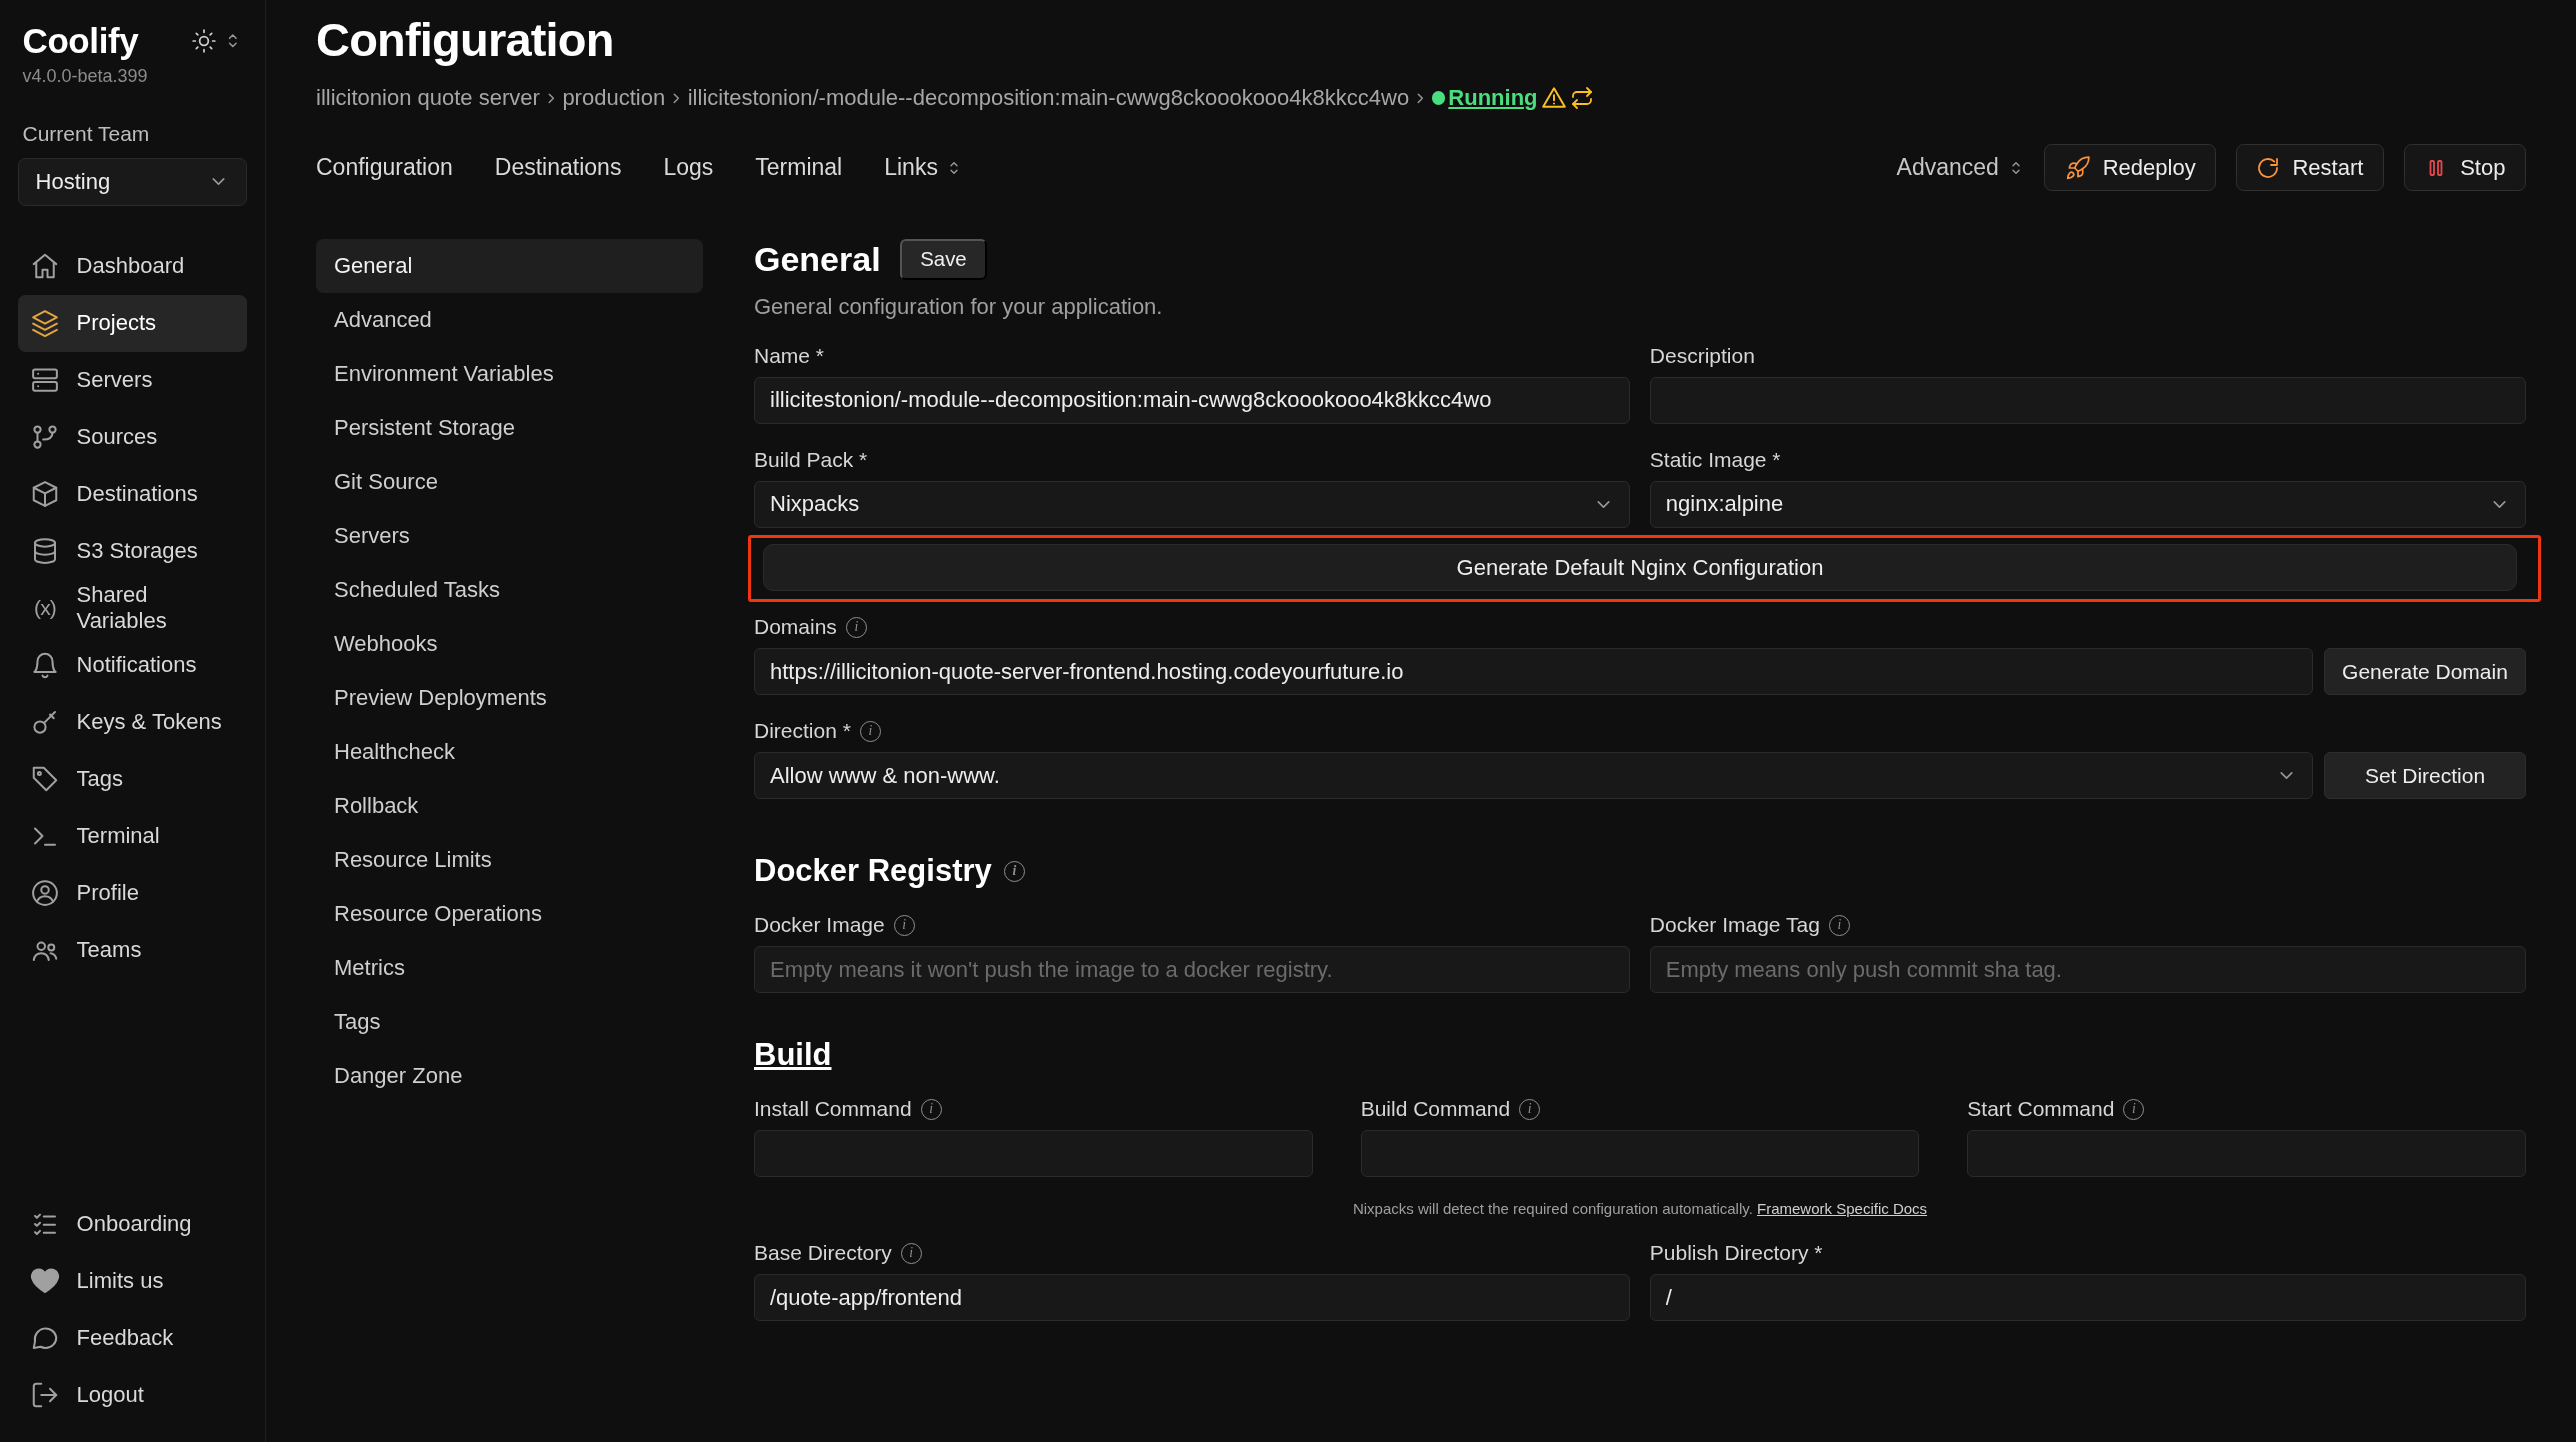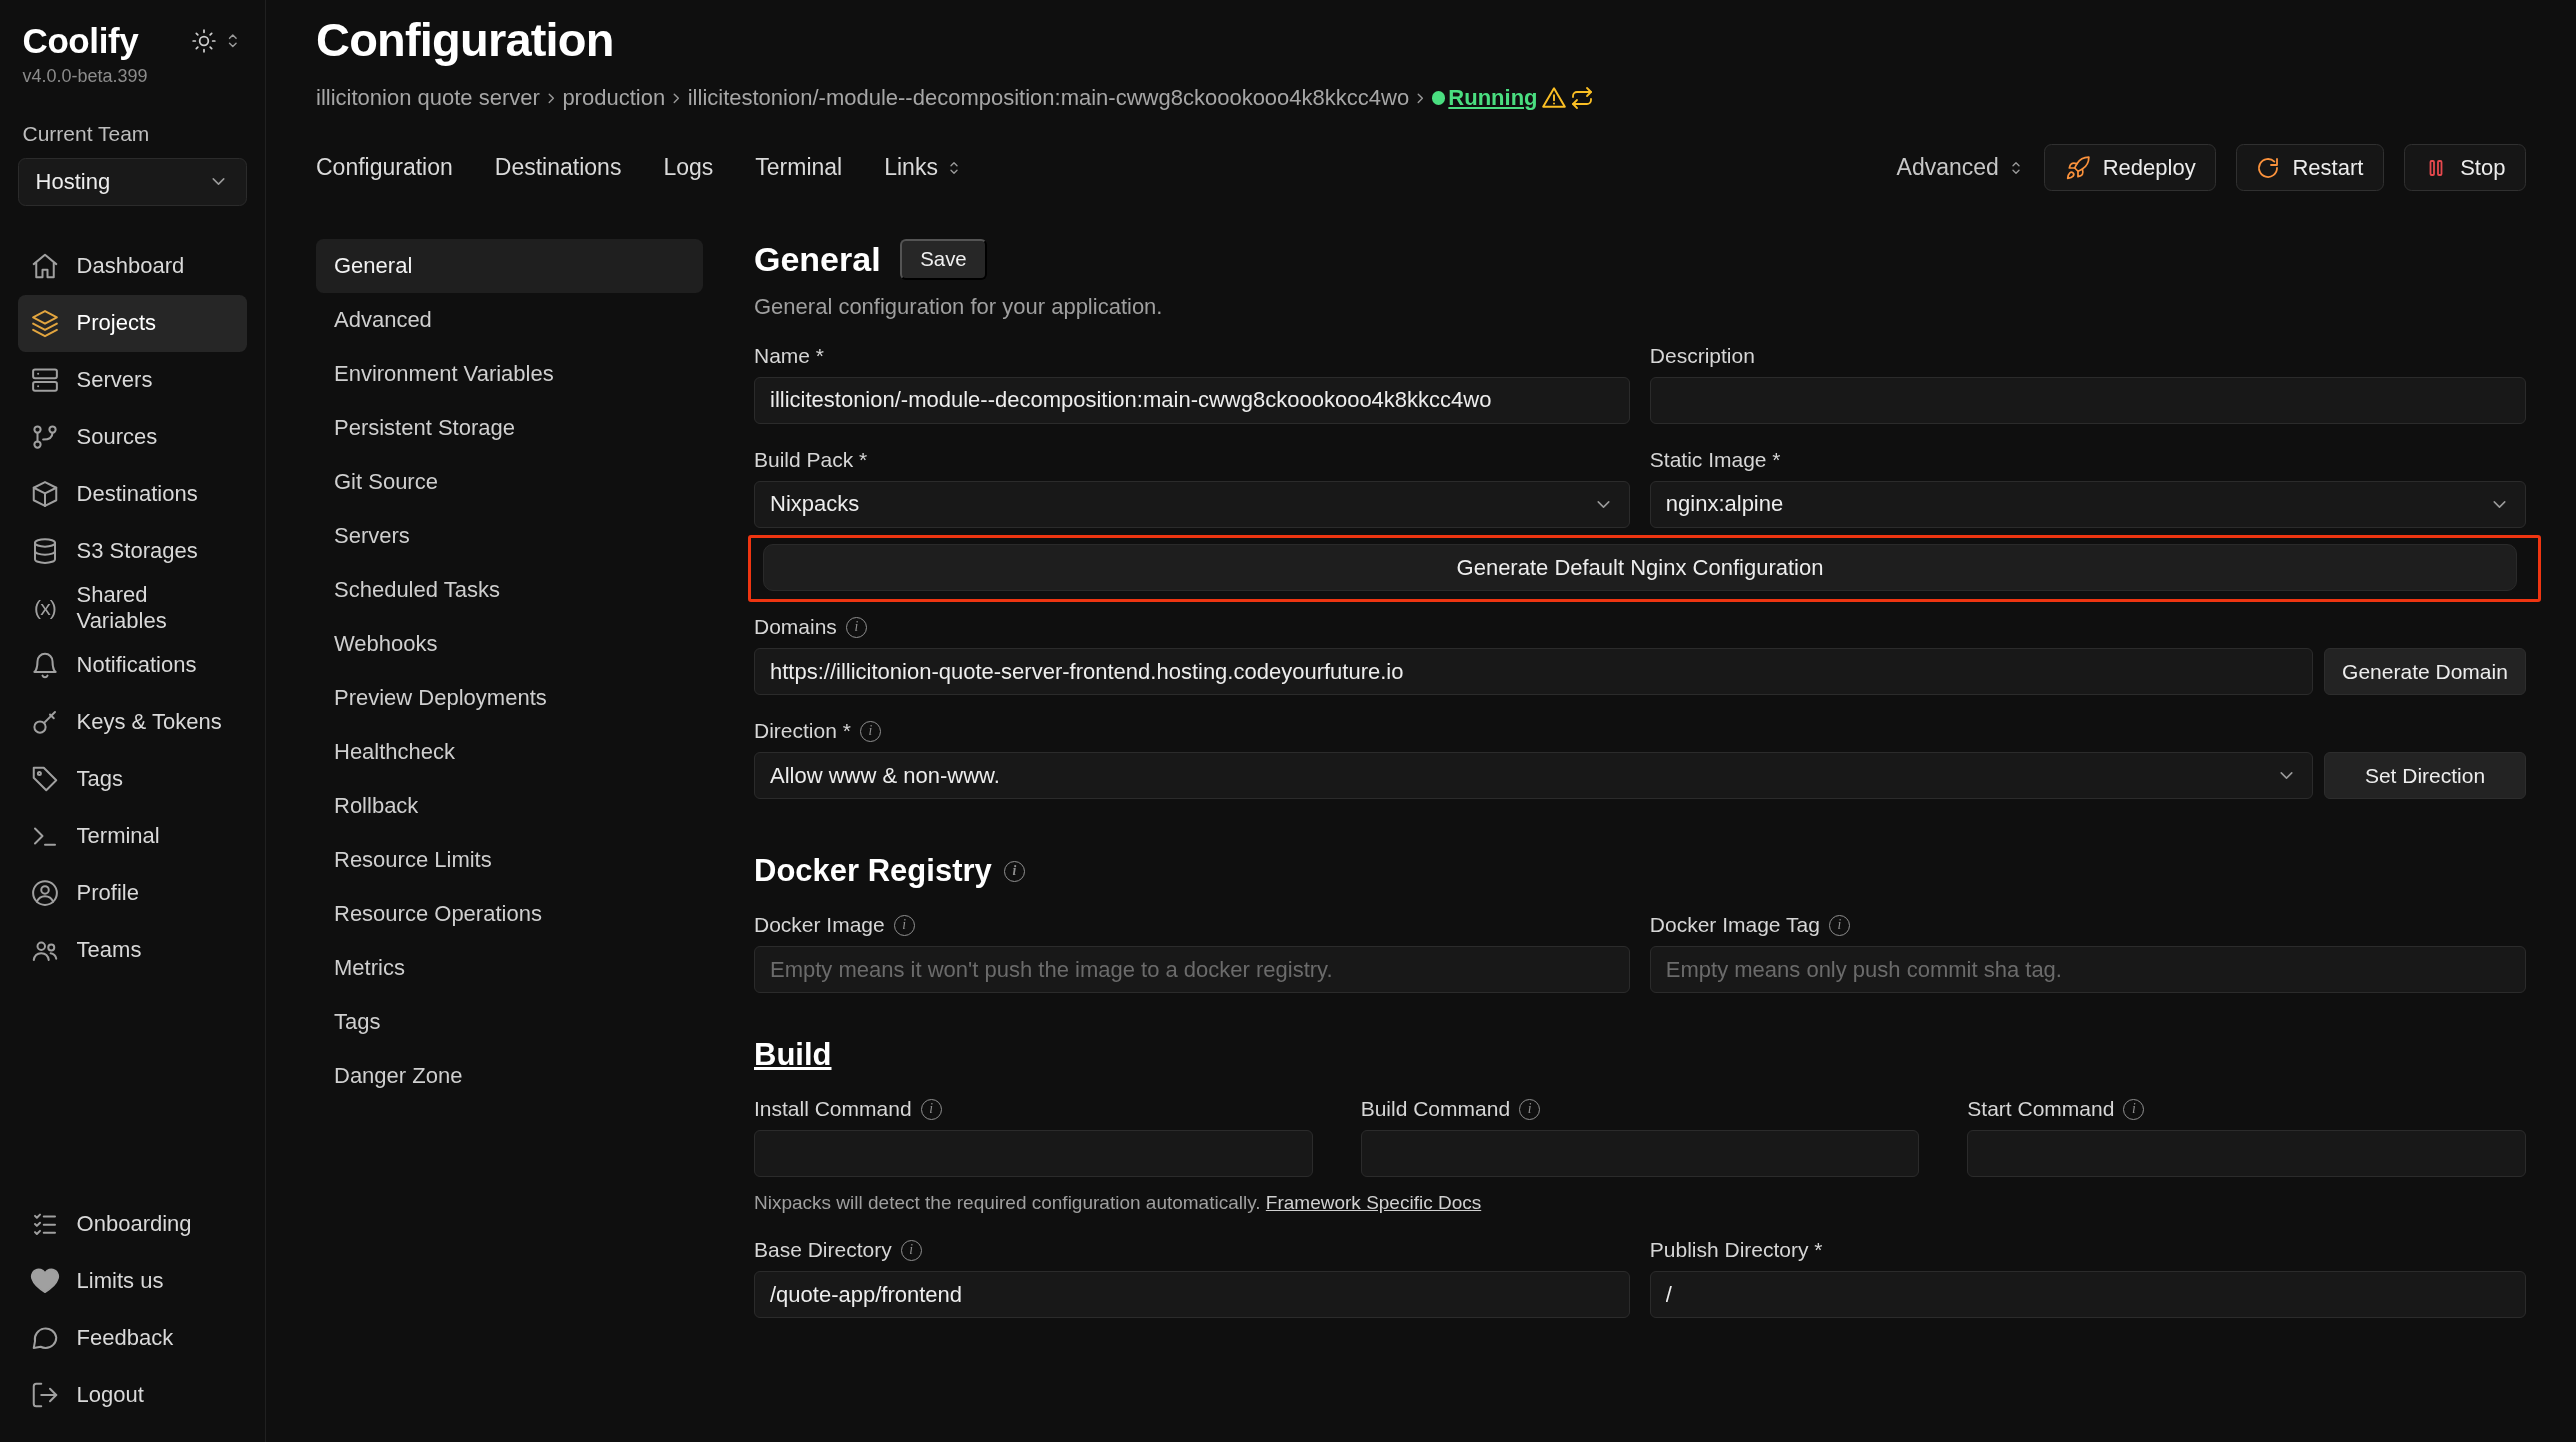--- a/index.html
+++ b/index.html
@@ -81,21 +81,21 @@
   .annotation-box { position:absolute; left:-6px; right:-15px; top:-9px; bottom:-10.6px;
     border:3px solid #ef3511; border-radius:3px; pointer-events:none; }
 
   .row-btn { display:flex; gap:10.6px; margin-top:9px; }
   .row-btn .input, .row-btn .select { margin-top:0; flex:1; }
   .side-btn { width:202px; flex-shrink:0; height:47px; background:#232323; border:0.8px solid #2d2d2d; border-radius:6px;
     color:#ededed; font-size:21px; display:flex; align-items:center; justify-content:center; cursor:pointer; }
 
   .section-title { margin-top:54px; display:flex; align-items:center; gap:12px; font-size:31px; font-weight:700; color:#fff; }
   .section-title.build { margin-top:44px;text-decoration:underline; }
-  .note { margin-top:15px; color:#9f9f9f; font-size:19px; }
+  .note { margin-top:23px; color:#9f9f9f; font-size:15px;text-align:center; }
   .note a { color:#d0d0d0; text-decoration:underline; cursor:pointer; }
 
   .info { width:21px; height:21px; border:1.5px solid #8f8f8f; border-radius:50%; color:#8f8f8f;
     display:inline-flex; align-items:center; justify-content:center; font-size:13.6px; flex-shrink:0; cursor:pointer; }
   .info::after { content:"i"; font-family:"Liberation Serif",serif; font-style:italic; }
 </style>
 </head>
 <body>
 
 <div class="app">

